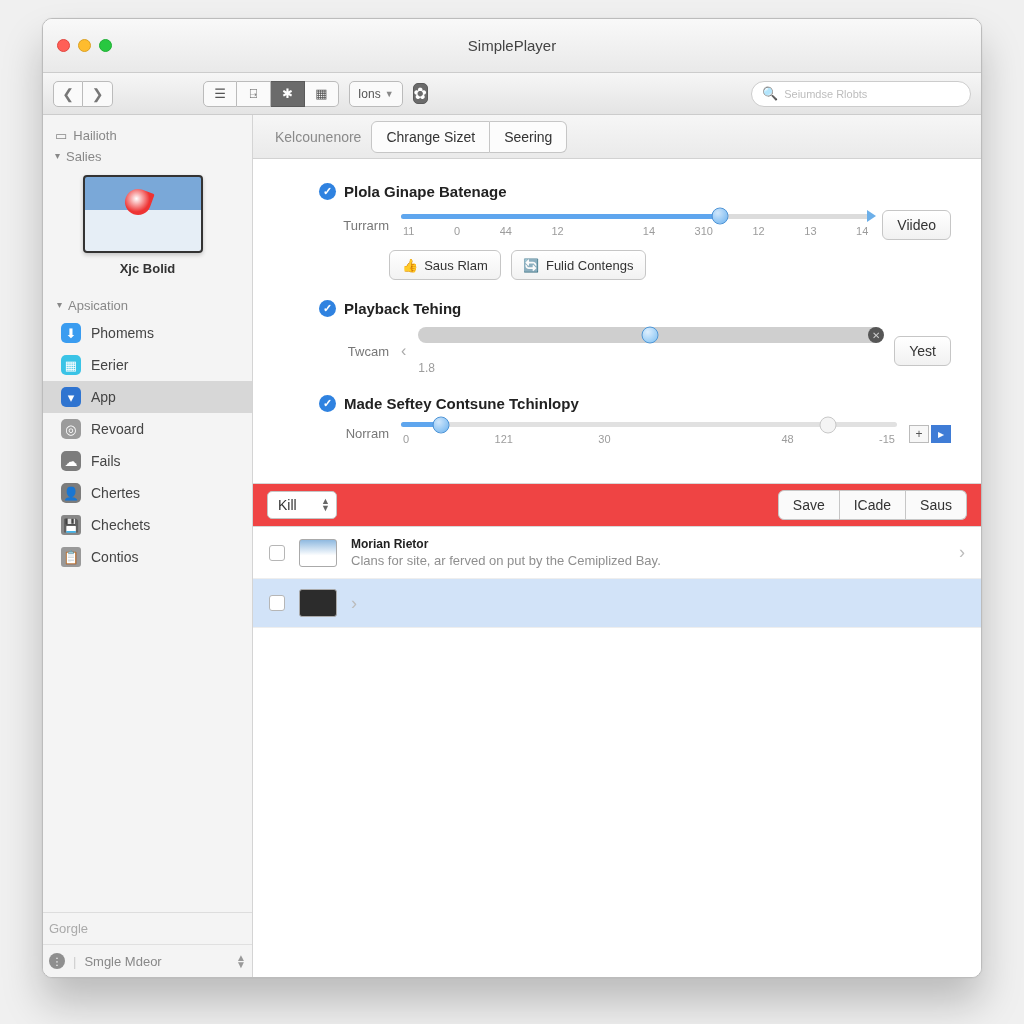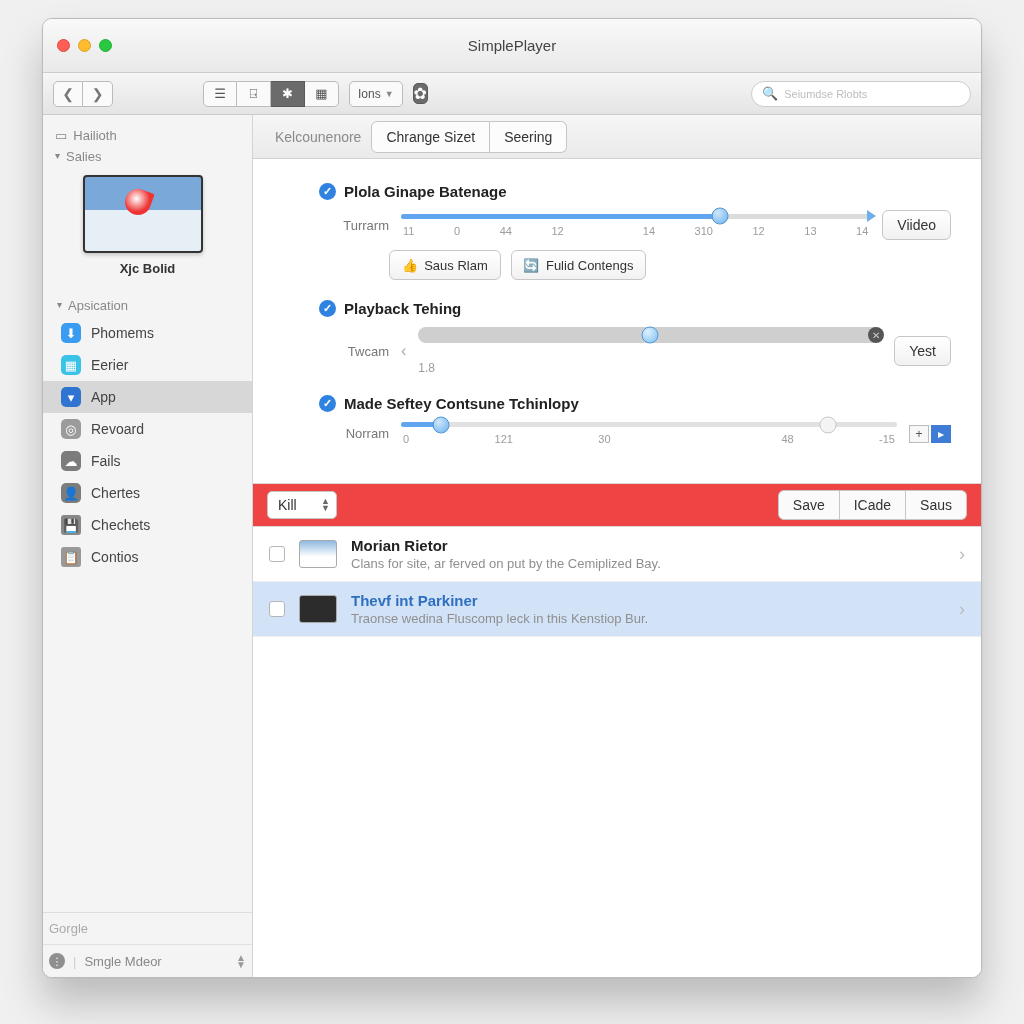--- a/index.html
+++ b/index.html
@@ -130,21 +130,21 @@
   .bargrp .bbtn:first-child{border-radius:6px 0 0 6px;}
   .bargrp .bbtn:last-child{border-radius:0 6px 6px 0;}
   
   .list{background:#fff;flex:1;overflow:auto;}
   .lrow{display:flex;align-items:center;padding:10px 16px;border-bottom:1px solid #eee;gap:14px;position:relative;}
   .lrow.selected{background:#d2e3f8;}
   .cb{width:16px;height:16px;border:1px solid #b6b6b6;border-radius:3px;background:#fff;}
   .thumb2{width:38px;height:28px;border:1px solid #aaa;border-radius:3px;background:linear-gradient(#8fb9e0,#fff 60%);}
   .thumb2.dark{background:#2c2c2c;}
   .ltxt{flex:1;min-width:0;}
-  .ltitle{font-weight:600;font-size:15px;color:#222;}
+  .ltitle{font-weight:600;font-size:12px;color:#222;}
   .ltitle.link{color:#2f6fbf;}
   .lsub{font-size:13px;color:#8f8f8f;margin-top:2px;}
   .chev{color:#bcbcbc;font-size:18px;}
 </style>
 </head>
 <body>
 
 <div class="window">
 
   <div class="titlebar">
@@ -371,22 +371,18 @@
           <div class="thumb2"></div>
           <div class="ltxt">
             <div class="ltitle">Morian Rietor</div>
             <div class="lsub">Clans for site, ar ferved on put by the Cemiplized Bay.</div>
           </div>
           <div class="chev">›</div>
         </div>
         <div class="lrow selected">
           <div class="cb"></div>
           <div class="thumb2 dark"></div>
-          <div class="ltxt">
-            <div class="ltitle link">Thevf int Parkiner</div>
-            <div class="lsub">Traonse wedina Fluscomp leck in this Kenstiop Bur.</div>
-          </div>
           <div class="chev">›</div>
         </div>
       </div>
     </div>
   </div>
 </div>
 
 </body></html>

